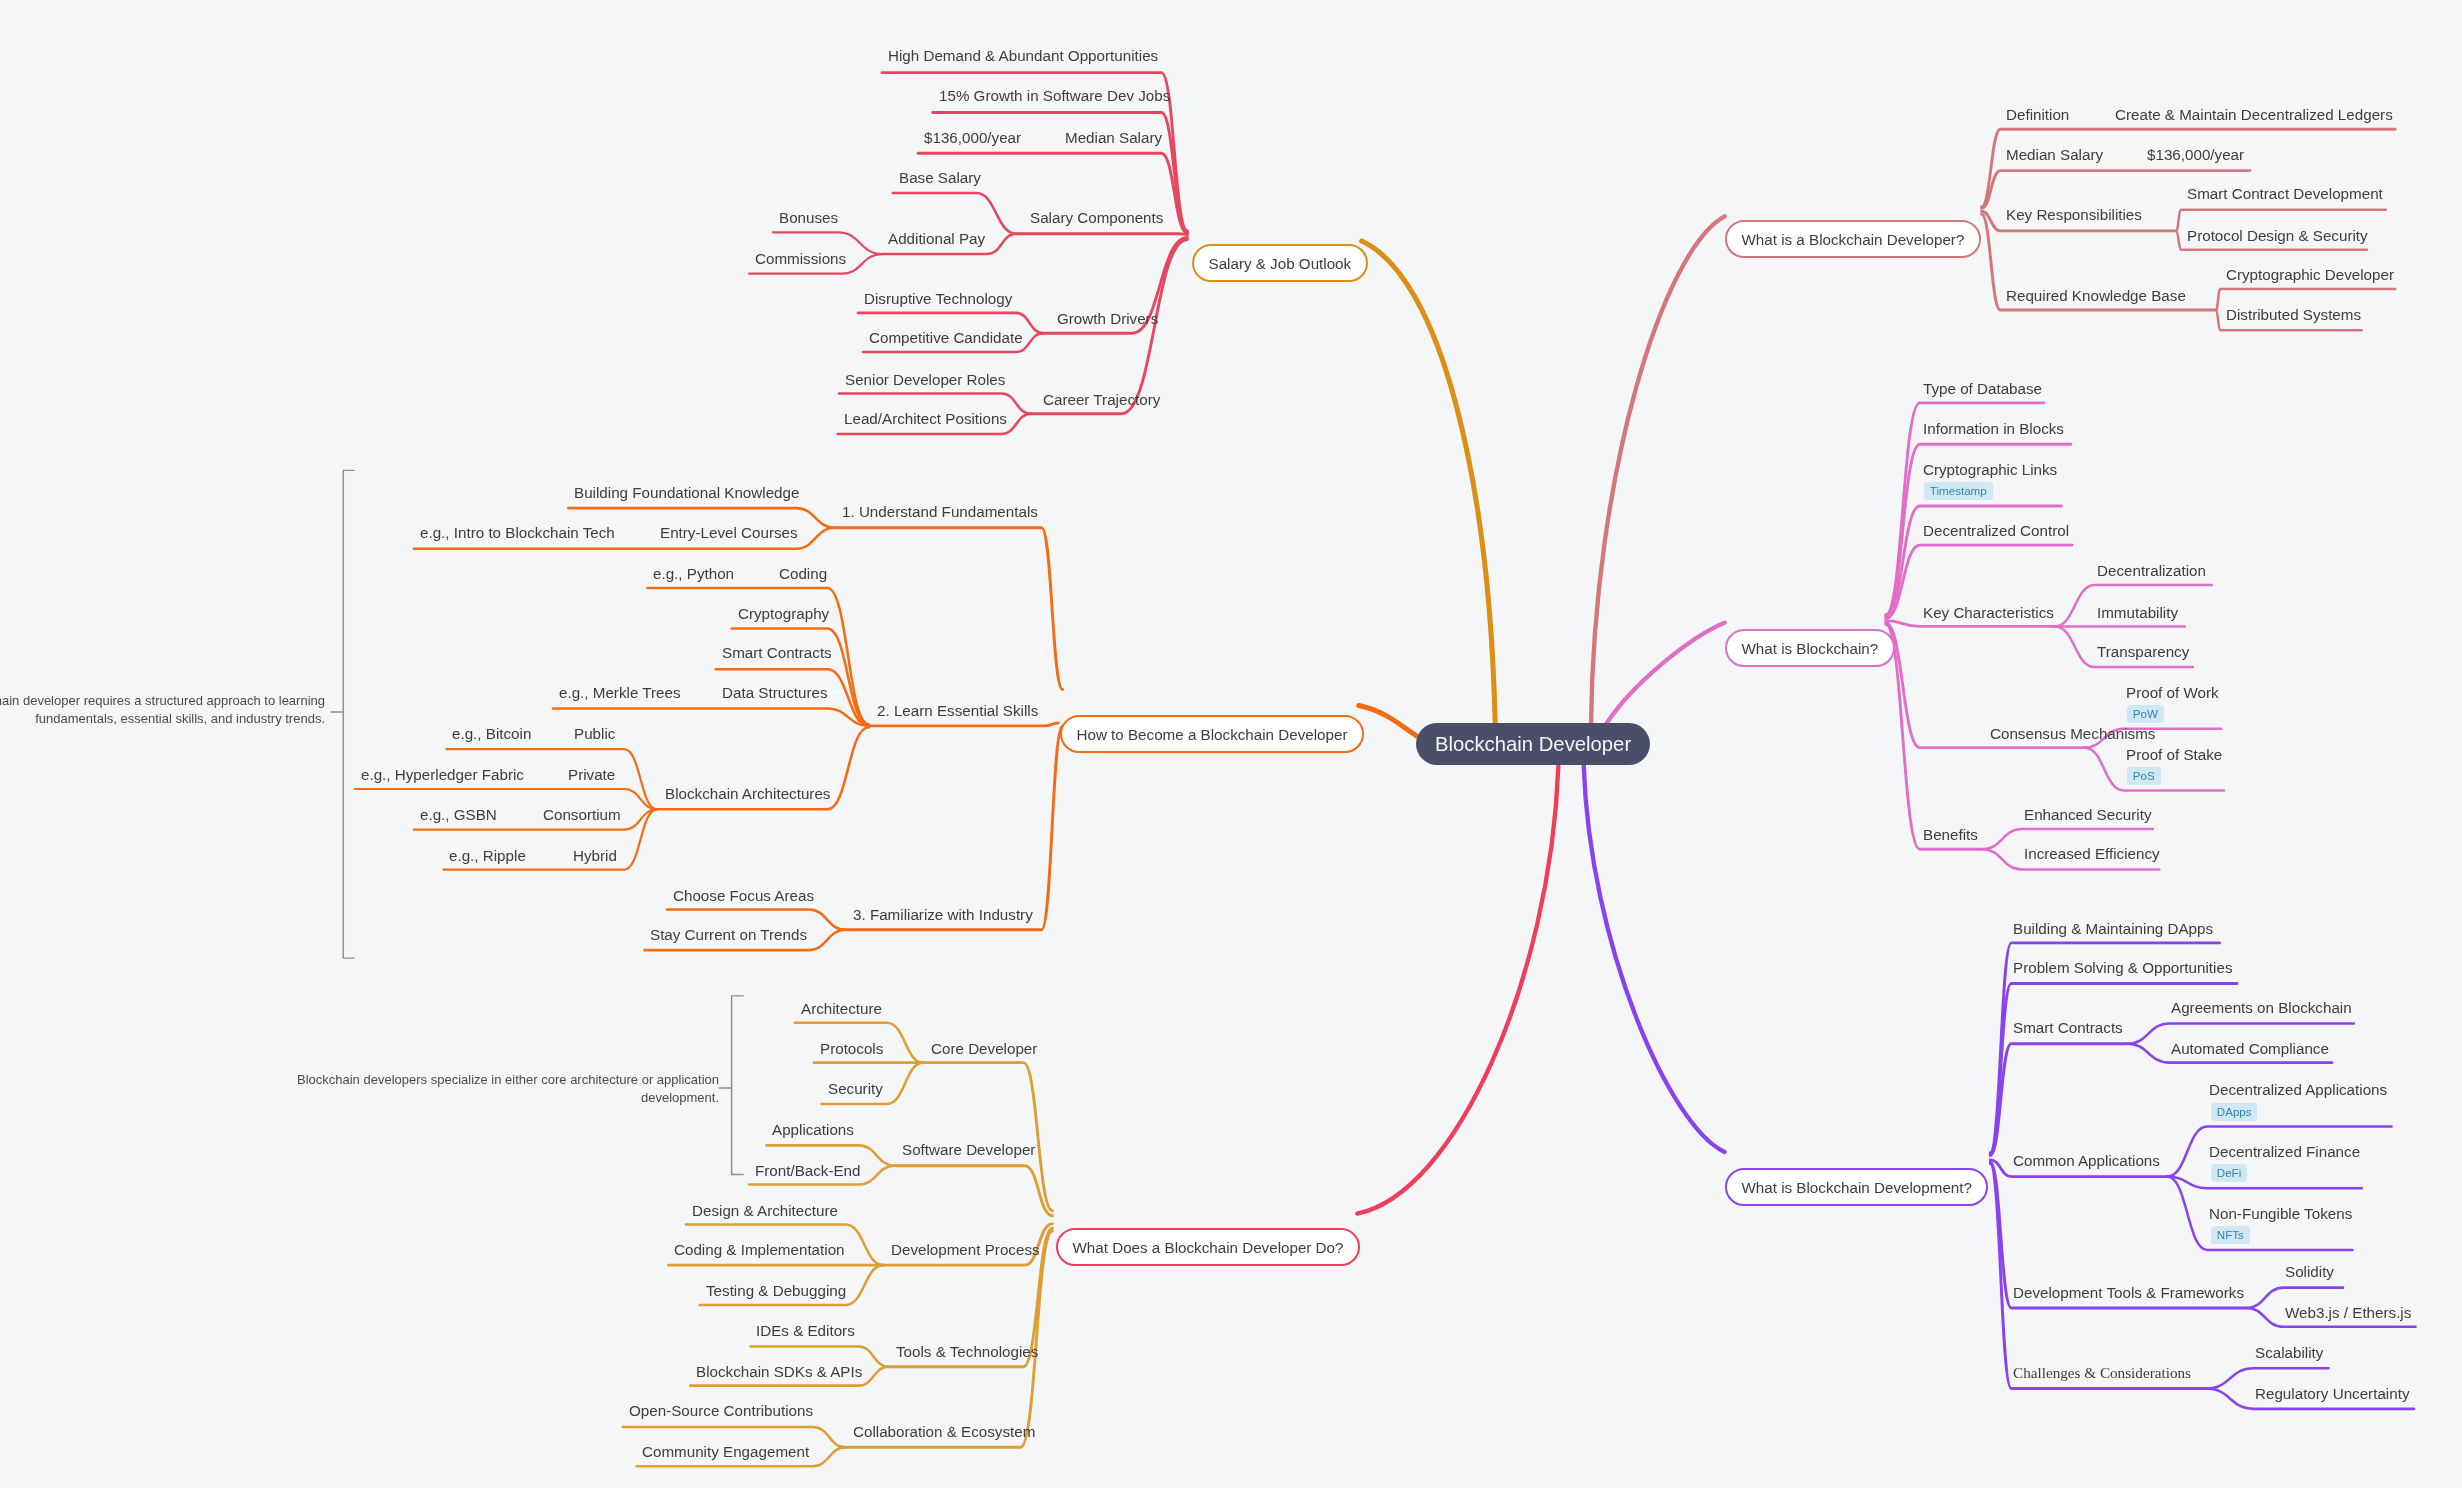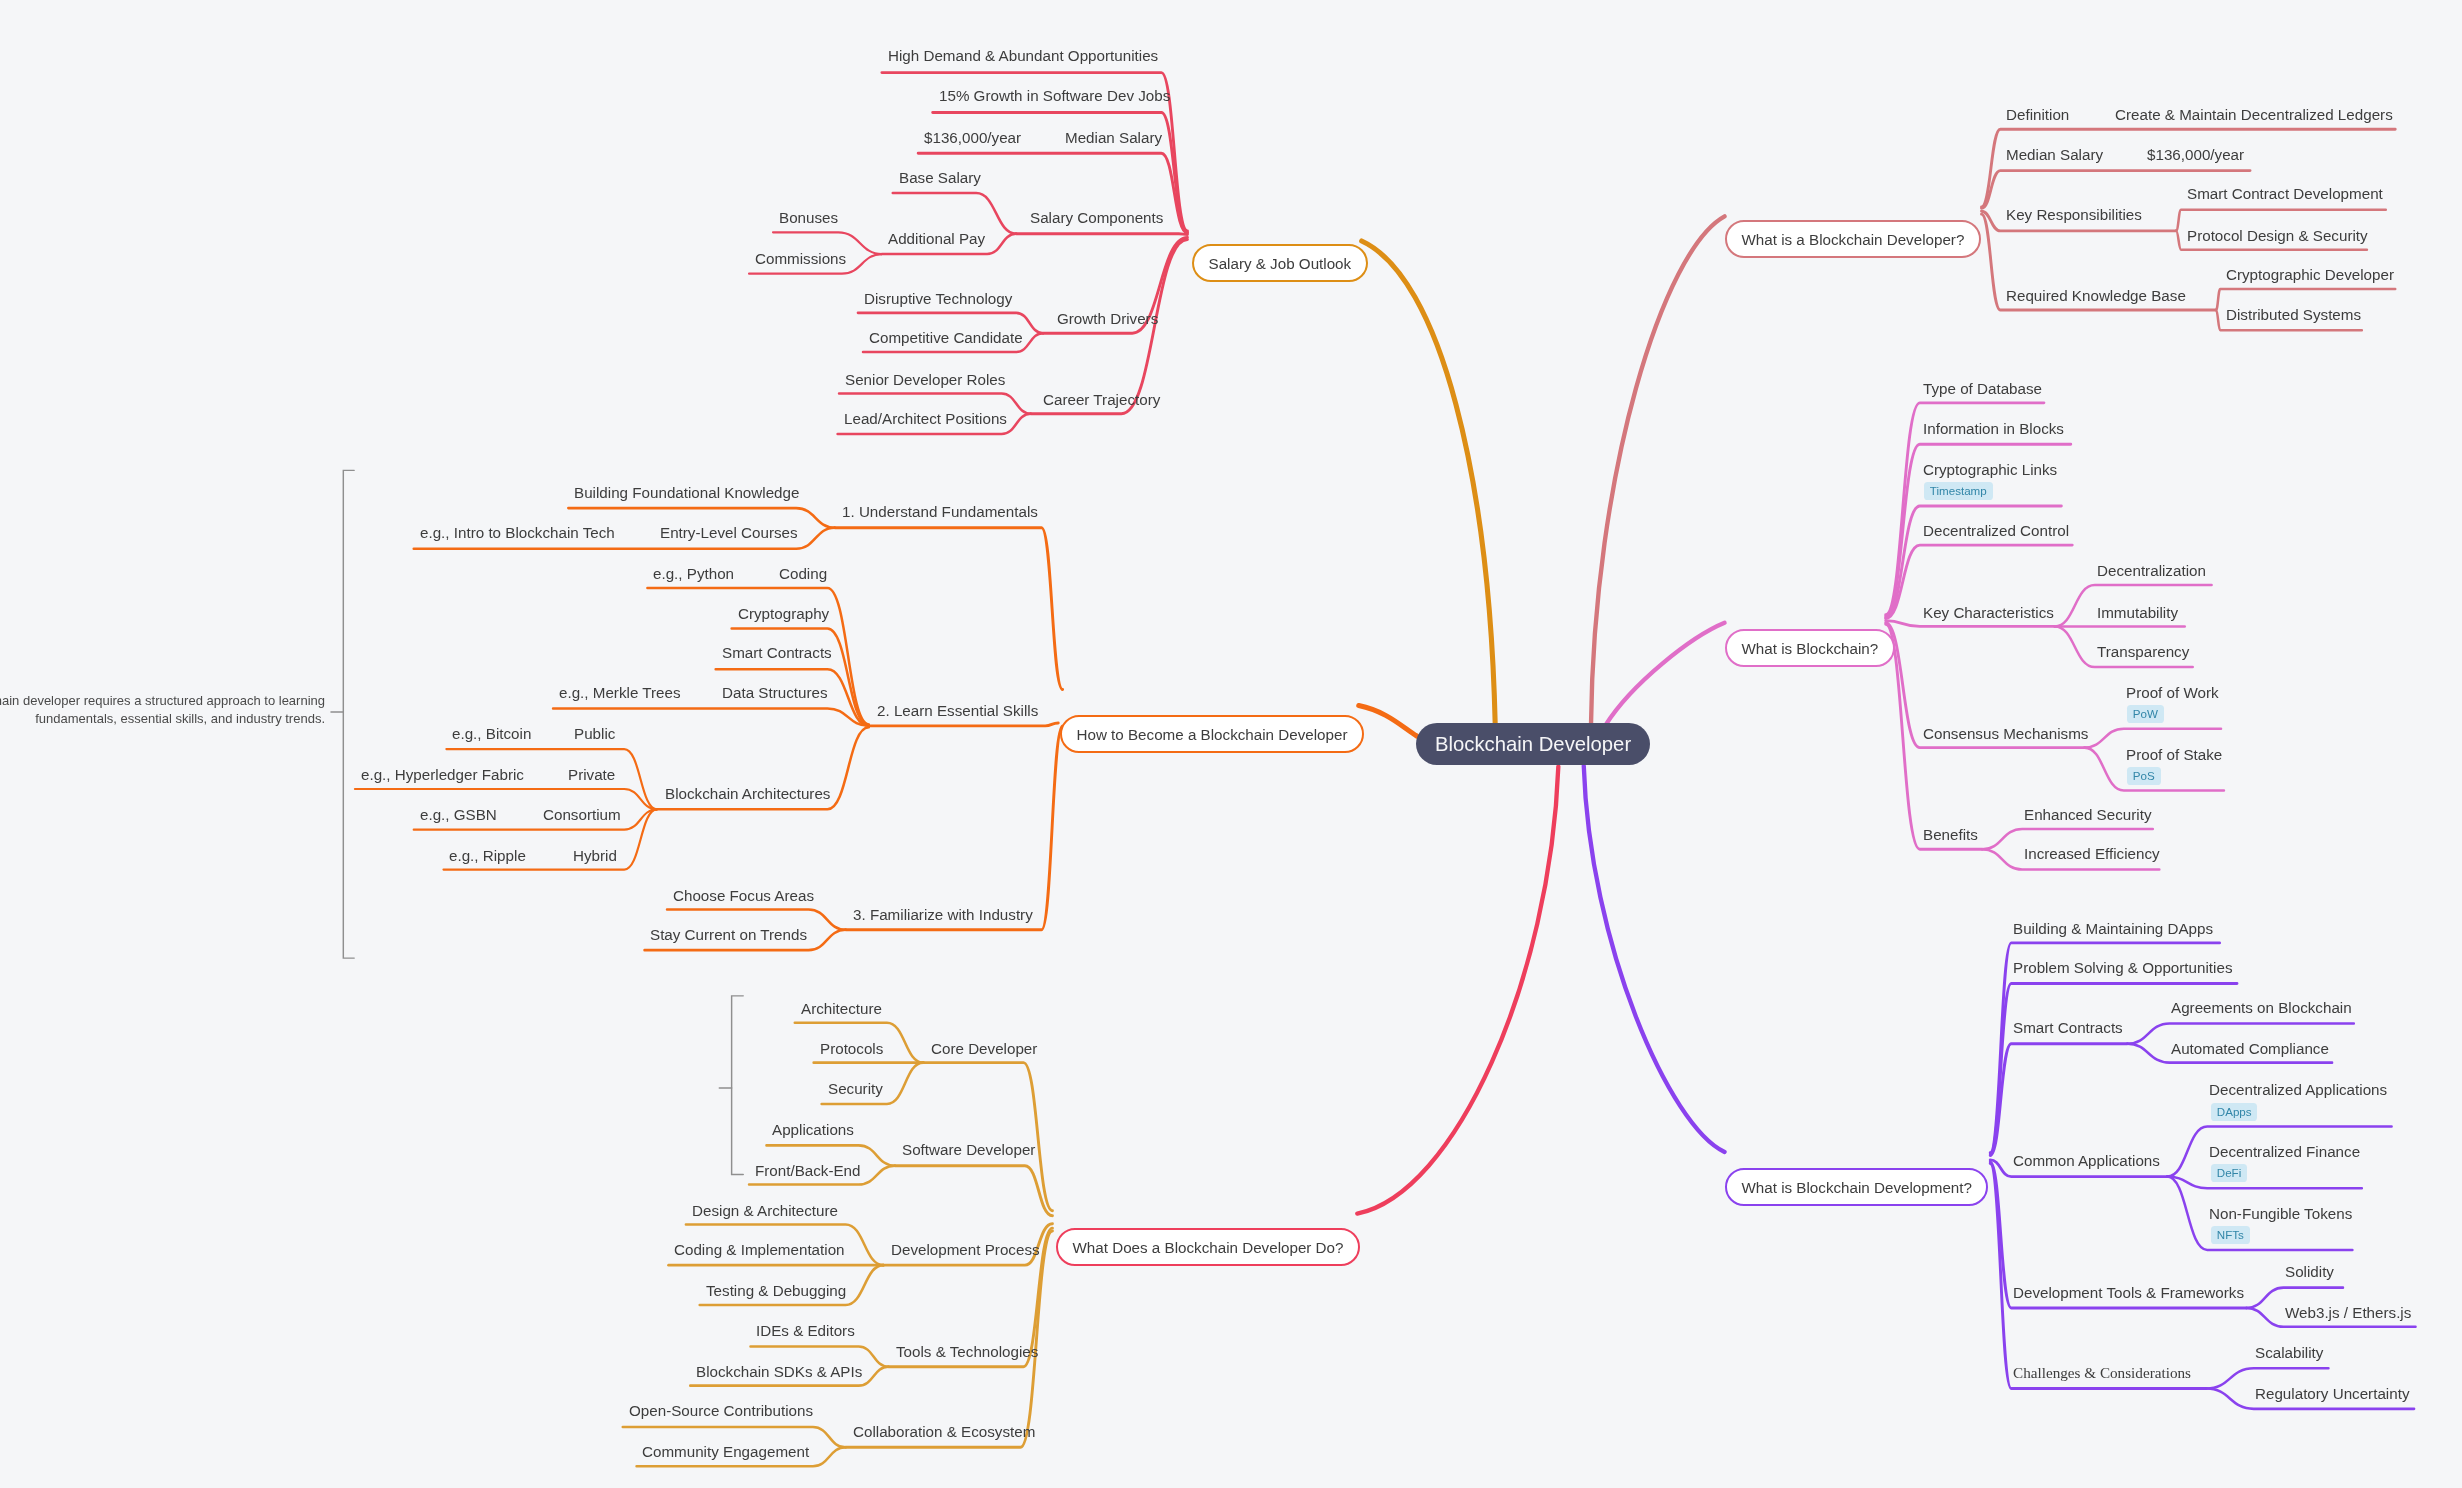--- a/index.html
+++ b/index.html
@@ -117,20 +117,24 @@
       <path d="M 456 981 L 473 981" fill="none" stroke="#8f8f8f" stroke-width="2" stroke-linecap="round"></path>
       <path d="M 1024 1372 L 1008 1372 L 1008 1618 L 1024 1618" fill="none" stroke="#8f8f8f" stroke-width="2" stroke-linecap="round"></path>
       <path d="M 991 1499 L 1008 1499" fill="none" stroke="#8f8f8f" stroke-width="2" stroke-linecap="round"></path>
     </svg>
 
   <div class="note" id="note-learning" style="left:-183px;top:692px;">
     <span>chain developer requires a structured approach to learning</span>
     <span>fundamentals, essential skills, and industry trends.</span>
   </div>
 
+  <div class="note" id="note-specialization" style="left:211px;top:1071px;">
+    <span>Blockchain developers specialize in either core architecture or application</span>
+    <span>development.</span>
+  </div>
 
   <div id="root-node" style="left:1416px;top:723px;">
     <span>Blockchain Developer</span>
   </div>
 <div class="pill" style="left: 1192px; top: 216px; border-color: rgb(221, 142, 21);">
       <span>Salary &amp; Job Outlook</span>
     </div>
     <div class="pill" style="left: 1060px; top: 687px; border-color: rgb(244, 107, 20);">
       <span>How to Become a Blockchain Developer</span>
     </div>
@@ -212,21 +216,21 @@
     <div class="lbl" style="left: 2226px; top: 265px;">Cryptographic Developer</div>
     <div class="lbl" style="left: 2226px; top: 305px;">Distributed Systems</div>
     <div class="lbl" style="left: 1923px; top: 379px;">Type of Database</div>
     <div class="lbl" style="left: 1923px; top: 419px;">Information in Blocks</div>
     <div class="lbl" style="left: 1923px; top: 460px;">Cryptographic Links</div>
     <div class="lbl" style="left: 1923px; top: 521px;">Decentralized Control</div>
     <div class="lbl" style="left: 1923px; top: 603px;">Key Characteristics</div>
     <div class="lbl" style="left: 2097px; top: 561px;">Decentralization</div>
     <div class="lbl" style="left: 2097px; top: 603px;">Immutability</div>
     <div class="lbl" style="left: 2097px; top: 642px;">Transparency</div>
-    <div class="lbl" style="left: 1923px; top: 724px;">Consensus Mechanisms</div>
+    <div class="lbl" style="left: 1990px; top: 724px;">Consensus Mechanisms</div>
     <div class="lbl" style="left: 2126px; top: 683px;">Proof of Work</div>
     <div class="lbl" style="left: 2126px; top: 745px;">Proof of Stake</div>
     <div class="lbl" style="left: 1923px; top: 825px;">Benefits</div>
     <div class="lbl" style="left: 2024px; top: 805px;">Enhanced Security</div>
     <div class="lbl" style="left: 2024px; top: 844px;">Increased Efficiency</div>
     <div class="lbl" style="left: 2013px; top: 919px;">Building &amp; Maintaining DApps</div>
     <div class="lbl" style="left: 2013px; top: 958px;">Problem Solving &amp; Opportunities</div>
     <div class="lbl" style="left: 2013px; top: 1018px;">Smart Contracts</div>
     <div class="lbl" style="left: 2171px; top: 998px;">Agreements on Blockchain</div>
     <div class="lbl" style="left: 2171px; top: 1039px;">Automated Compliance</div>

